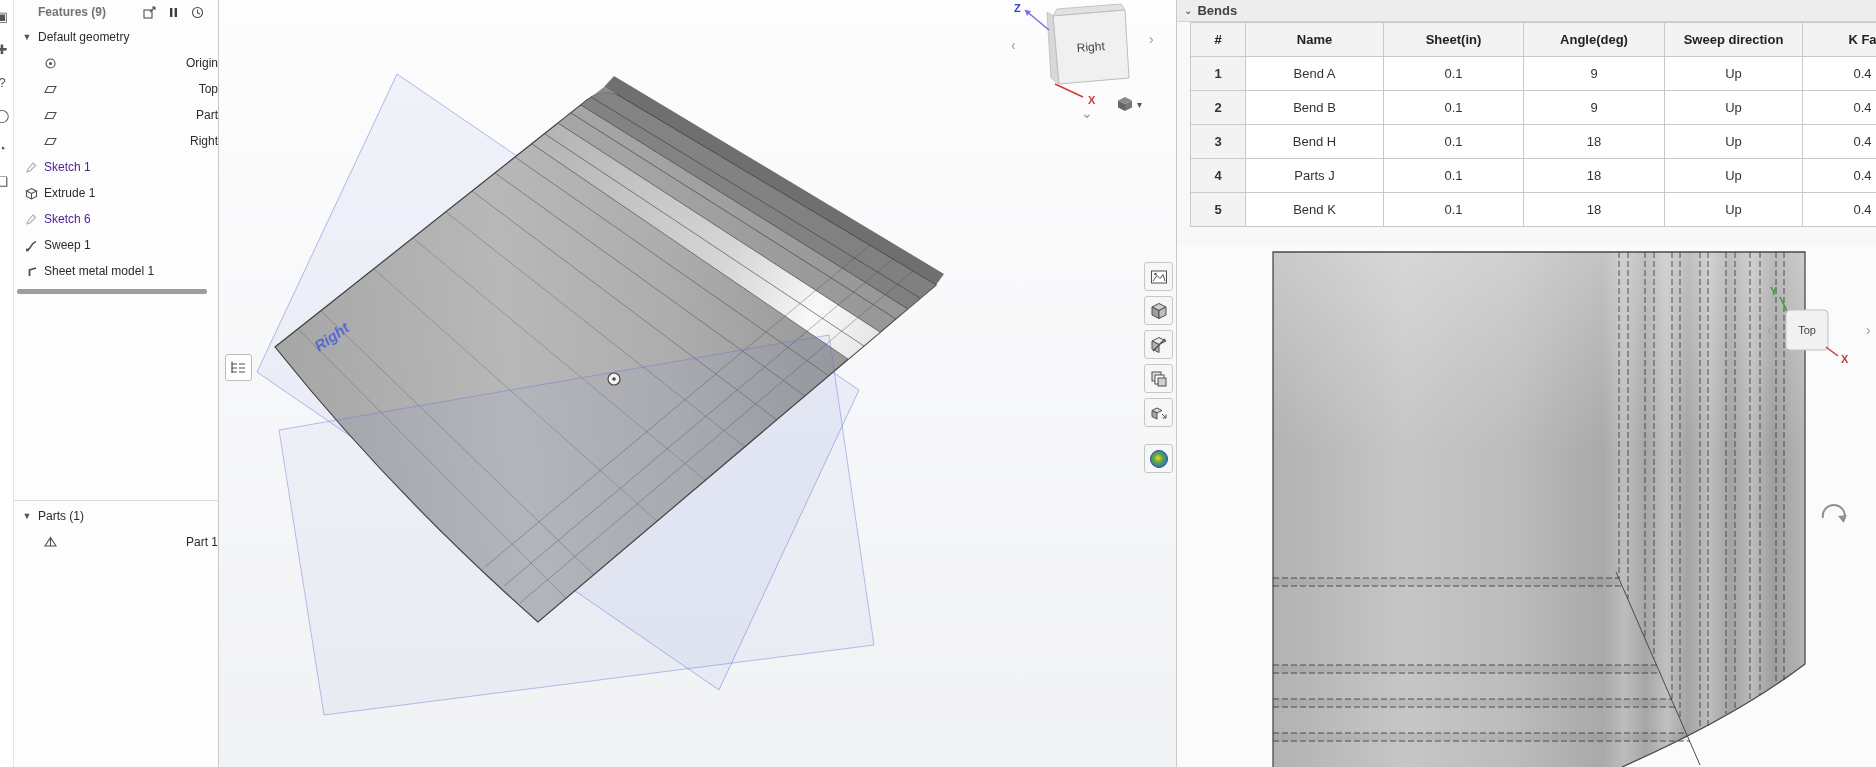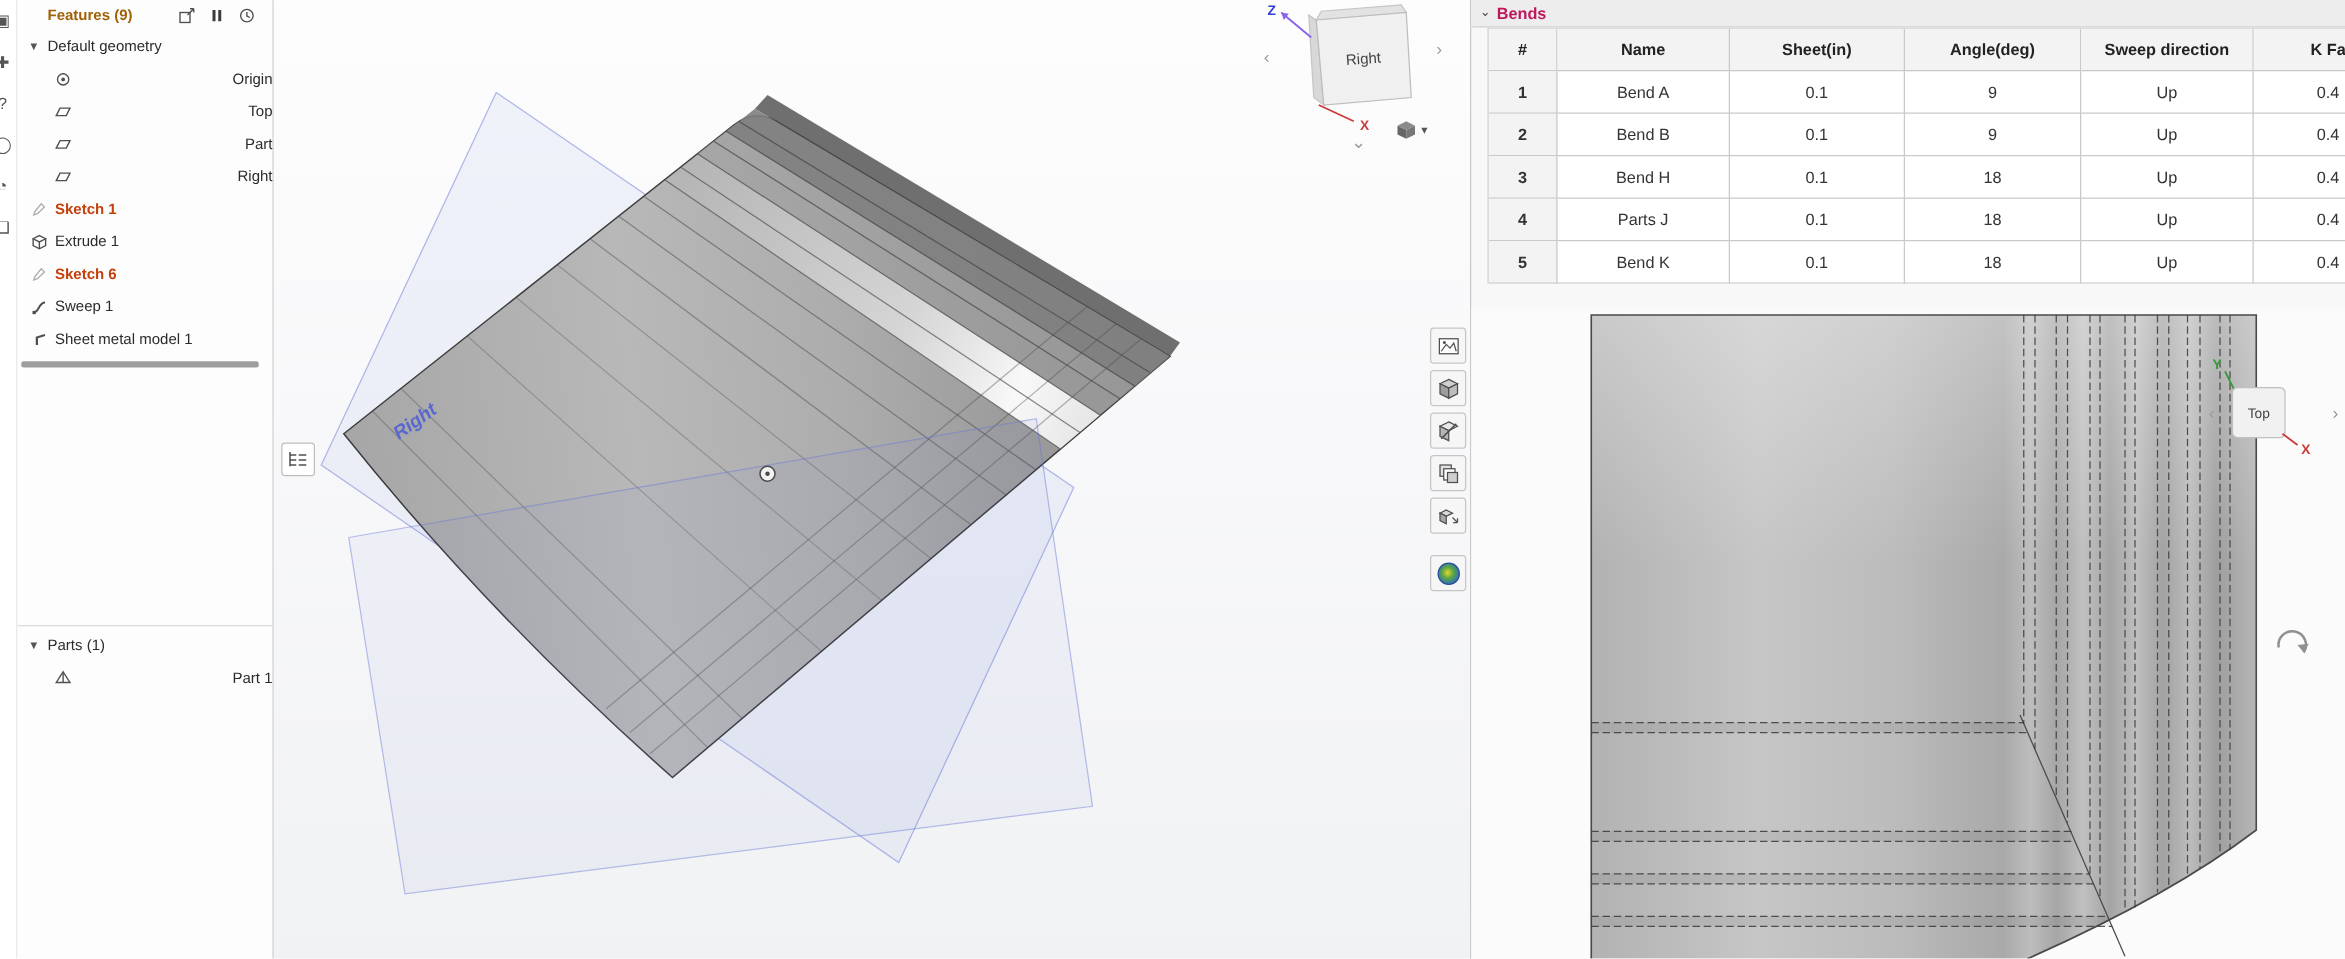--- a/index.html
+++ b/index.html
@@ -9,29 +9,29 @@
 
   
   .left-rail { width:14px; border-right:1px solid #e4e4e4; background:#fff; overflow:hidden; }
   .rail-frag { width:22px; margin-left:-9px; color:#555; font-size:13px; height:33px;
     display:flex; align-items:center; justify-content:center; }
 
   
   .features-panel { width:205px; border-right:1px solid #c9c9c9; background:#fdfdfd;
     position:relative; font-size:12px; }
   .fp-header { height:24px; display:flex; align-items:center; padding:0 6px 0 24px; }
-  .fp-title { font-weight:bold; color:#a16207; flex:1; }
+  .fp-title { font-weight:bold; color:#737373; flex:1; }
   .fp-icons { display:flex; gap:13px; align-items:center; margin-right:8px; }
   .fp-icons svg { display:block; }
   .tree-row { height:26px; display:flex; align-items:center; gap:6px; cursor:default; }
   .tree-row .chev { width:10px; color:#555; font-size:9px; text-align:center; }
   .t-group { padding-left:8px; }
   .t-child { padding-left:30px;justify-content:space-between; }
   .t-feature { padding-left:11px; }
-  .t-muted { color:#c2410c;font-weight:bold; }
+  .t-muted { color:#4c1d95; }
   .t-muted svg * { stroke:#adadad !important; fill:none; }
   .tree-icon { width:13px; height:13px; flex:0 0 13px; }
   .rollback-bar { height:5px; width:190px; background:#9e9e9e; border-radius:2px; margin:5px 0 0 3px; }
   .parts-section { margin-top:206px; border-top:1px solid #dcdcdc; padding-top:2px; }
 
   
   .viewport { flex:1; position:relative; background:linear-gradient(180deg,#fdfdfe 0%,#f1f2f4 100%); overflow:hidden; }
   .scene { position:absolute; inset:0; }
   .plane-label { font-style:italic; font-weight:bold; }
 
@@ -46,21 +46,21 @@
   .display-toolbar { position:absolute; right:3px; top:262px; display:flex; flex-direction:column; gap:5px; }
   .dt-btn { width:29px; height:29px; background:#f6f6f6; border:1px solid #c6c6c6; border-radius:3px;
     display:flex; align-items:center; justify-content:center; cursor:pointer; }
   .dt-btn.sphere { margin-top:12px; }
 
   
   .right-panel { width:700px; border-left:1px solid #c9c9c9; background:#f8f8f8; position:relative; overflow:hidden; }
   .bends-header { height:22px; background:#ededed; border-bottom:1px solid #d2d2d2;
     display:flex; align-items:center; gap:5px; padding-left:7px; font-size:13px; }
   .bends-header .chev { font-size:10px; color:#444; cursor:pointer; }
-  .bends-title { font-weight:bold; color:#be185d; }
+  .bends-title { font-weight:bold; color:#404040; }
 
   .bends-table { width:700px; overflow:hidden; }
   .bt-inner { margin-left:13px; width:745px; background:#fff; border-top:1px solid #c9c9c9; border-left:1px solid #c9c9c9; }
   .bt-row { display:grid; grid-template-columns:55px 138px 140px 141px 138px 120px; }
   .bt-cell { height:34px; display:flex; align-items:center; justify-content:center;
     border-right:1px solid #c9c9c9; border-bottom:1px solid #c9c9c9; font-size:13px; color:#333; }
   .bt-head .bt-cell { font-weight:bold; background:#f3f3f3; color:#222; }
   .c-num { background:#f3f3f3; font-weight:bold; }
 
   .flat-area { position:absolute; left:0; top:246px; width:700px; height:521px; background:#fbfbfb; }

